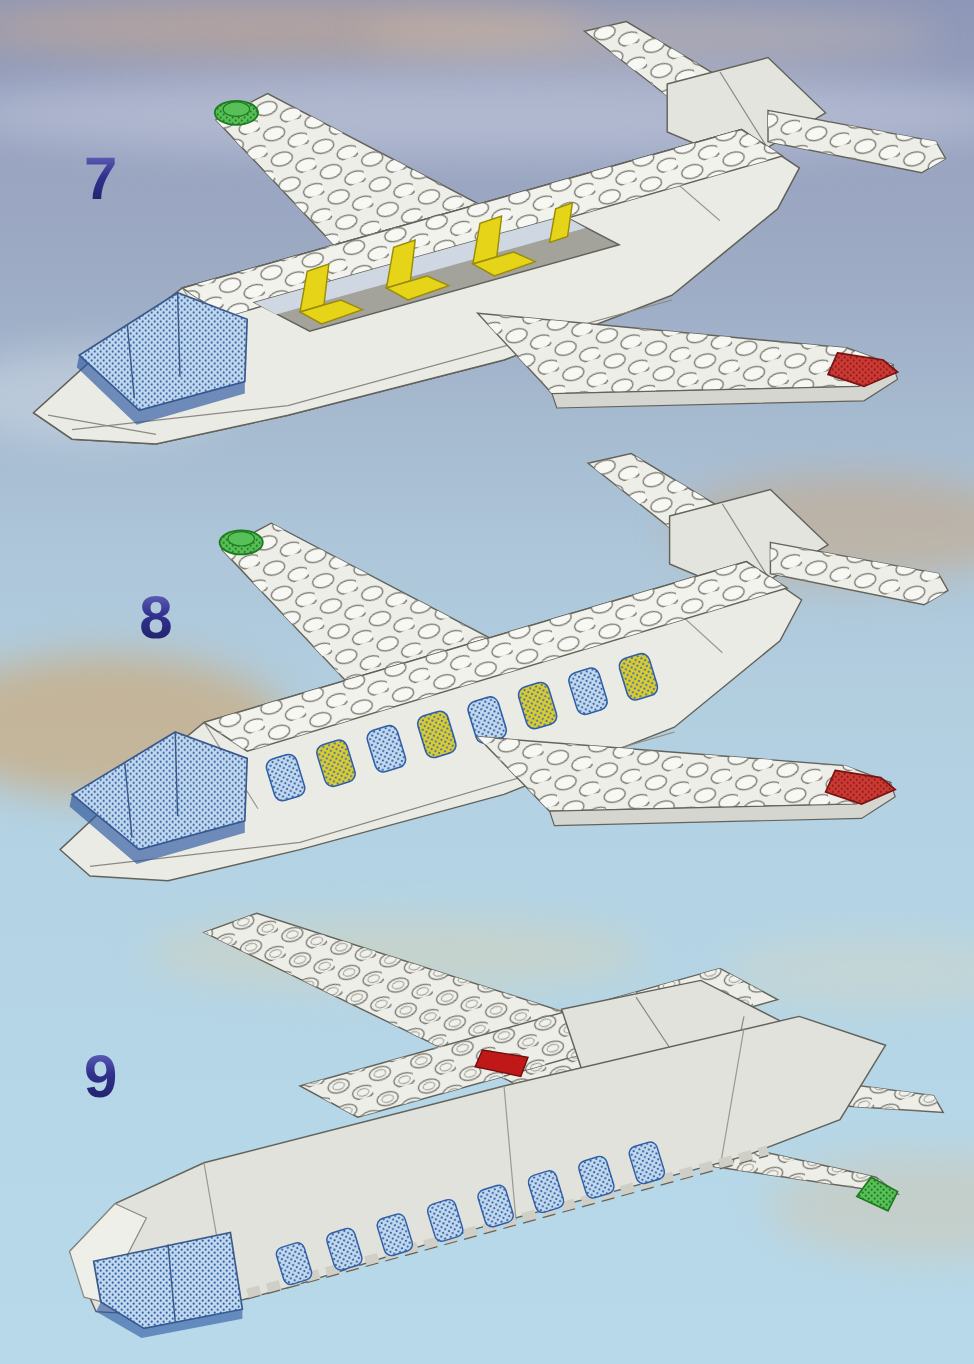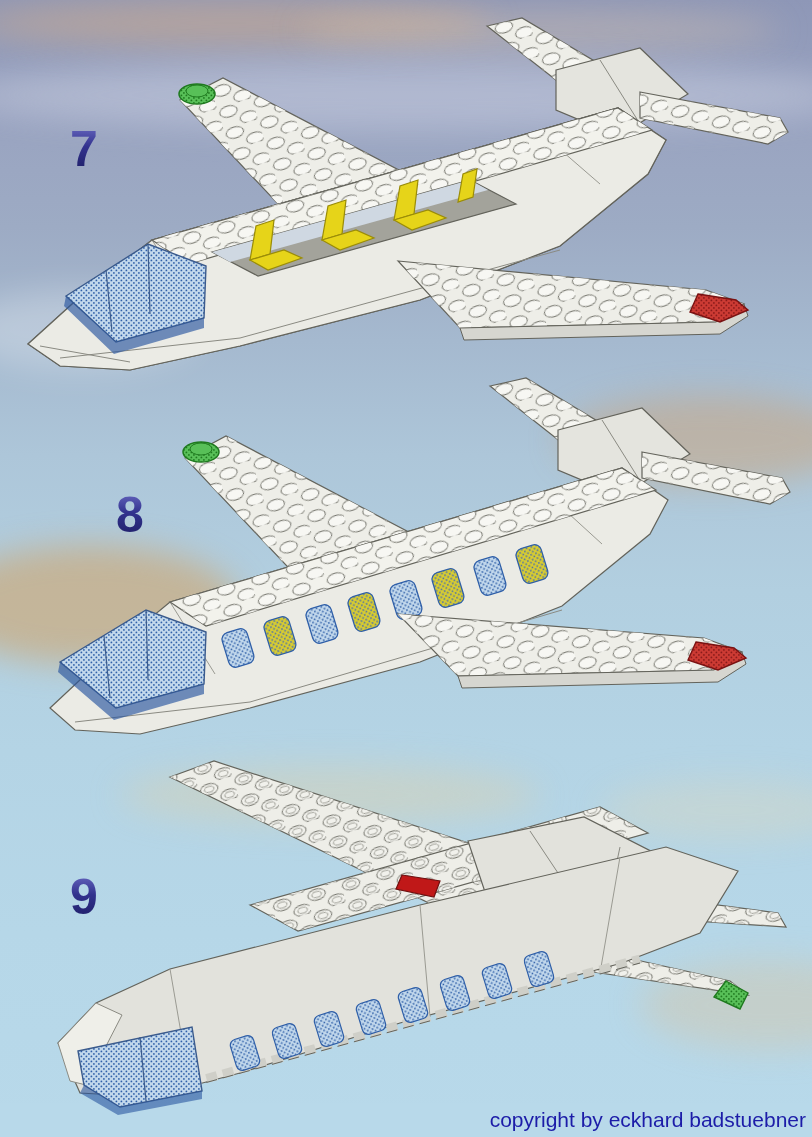--- a/index.html
+++ b/index.html
@@ -271,14 +271,13 @@
       <rect x="527" y="198" width="24" height="32" rx="6" fill="url(#p9g)" transform="rotate(-17 539 214)"></rect>
     </g>
 
     <g>
       <polygon points="78,296 192,272 202,336 120,352 84,330" fill="url(#p9g)" stroke="#3a5a8c" stroke-width="1.4"></polygon>
       <polygon points="84,330 120,352 202,336 202,344 118,360 80,338" opacity="0.6" fill="#2a56a0"></polygon>
       <path d="M140,282 L146,346" stroke="#3a5a8c" stroke-width="1.2" fill="none"></path>
     </g>
   </svg>
 
-  <div class="copyright">copyright by eckhard badstuebner</div>
 </div>
 
 </body></html>

